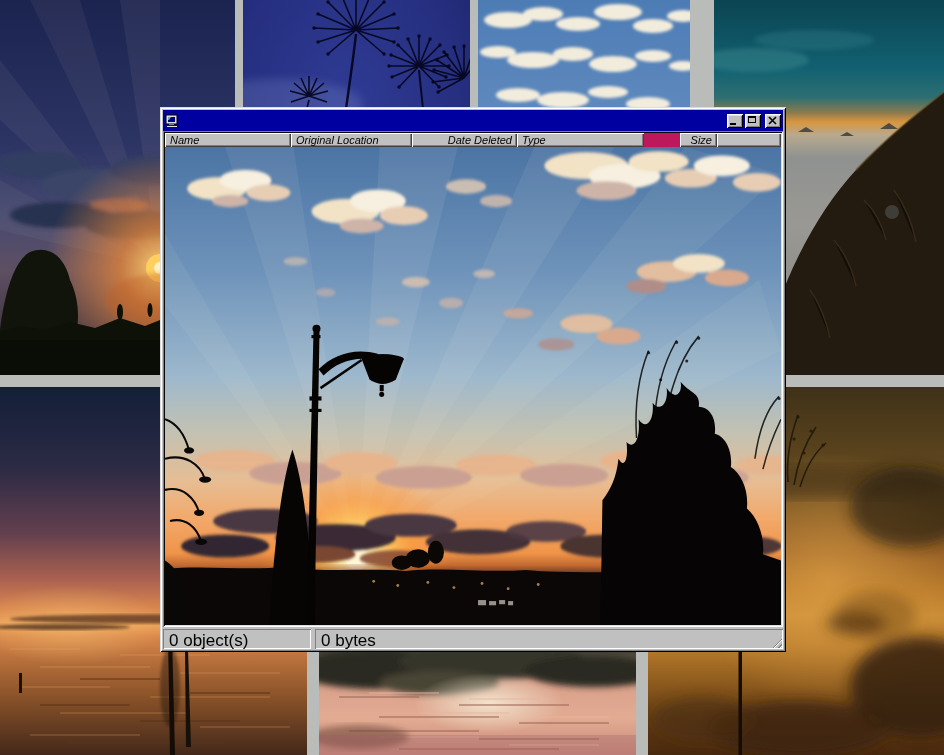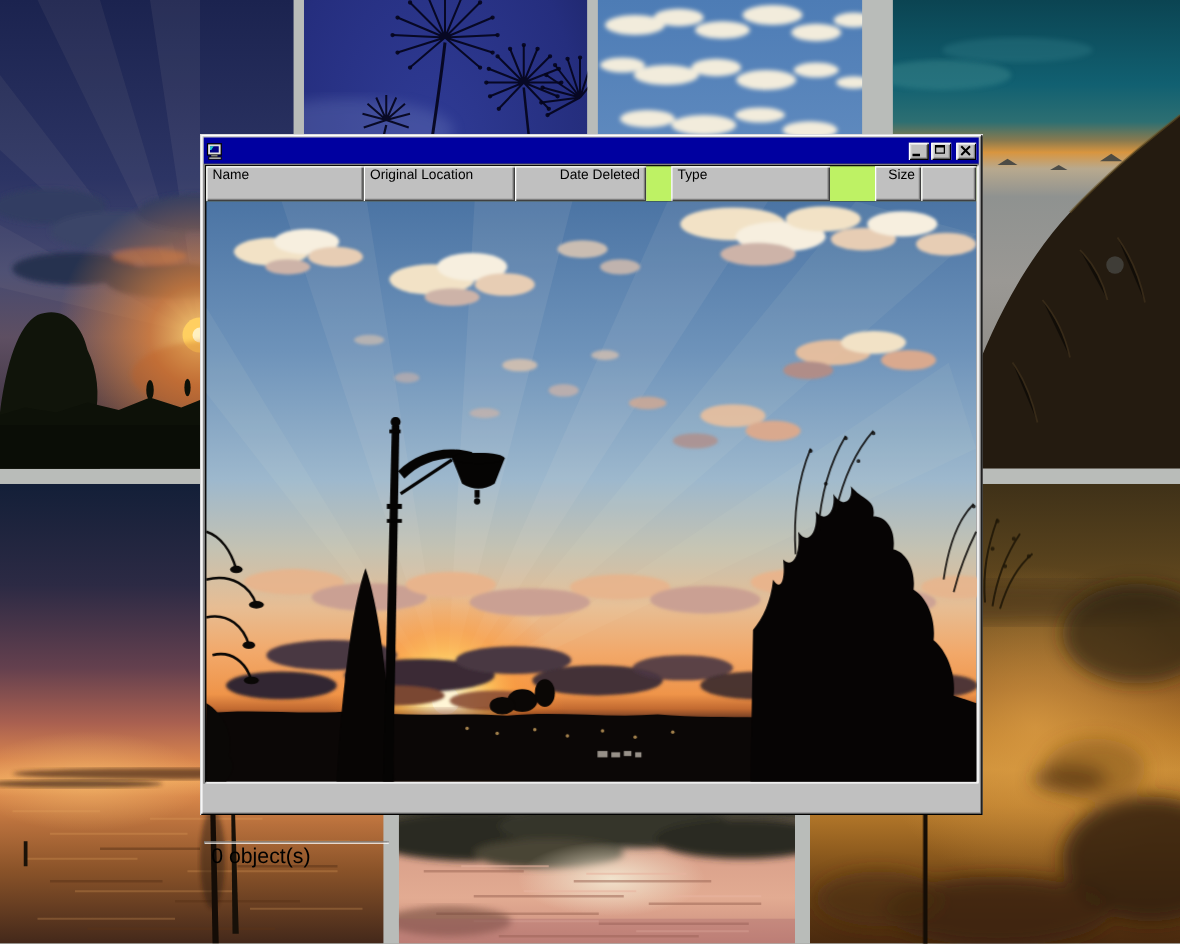--- a/index.html
+++ b/index.html
@@ -26,31 +26,31 @@
   .g-close{position:absolute;left:0;top:0;width:100%;height:100%;}
 
   .menubar{height:19px;display:flex;align-items:center;font-size:11px;color:#000;padding-left:1px;flex:0 0 auto;}
   .menu-item{display:inline-block;padding:2px 8px 2px 7px;}
   .menu-item::first-letter{text-decoration:underline;}
 
   .listview{flex:1 1 auto;display:flex;flex-direction:column;min-height:0;
             box-shadow:inset 1px 1px 0 #808080, inset -1px -1px 0 #fff,
                        inset 2px 2px 0 #0a0a0a, inset -2px -2px 0 #dfdfdf;
             padding:2px;background:#000;}
-  .hdr{height:28px;display:flex;flex:0 0 auto;background:#bef264;}
+  .hdr{height:14px;display:flex;flex:0 0 auto;background:#be185d;font-style:italic;}
   .hcol{box-sizing:border-box;font-size:11px;color:#000;padding:1px 5px 0 5px;background:#c0c0c0;
         box-shadow:inset 1px 1px 0 #fff, inset -1px -1px 0 #404040, inset -2px -2px 0 #808080;
         white-space:nowrap;overflow:hidden;}
   .hcol.size{text-align:right;margin-left:36px;}
   .photo{flex:1 1 auto;position:relative;min-height:0;}
   .photo svg{display:block;width:100%;height:100%;}
 
   .statusbar{height:20px;flex:0 0 auto;display:flex;gap:4px;padding-top:2px;background:#c0c0c0;}
   .panel{box-shadow:inset 1px 1px 0 #808080, inset -1px -1px 0 #fff;
-         font-size:17px;color:#000;padding:2px 6px 0 6px;box-sizing:border-box;white-space:nowrap;margin-top:44px;}
+         font-size:17px;color:#000;padding:2px 6px 0 6px;box-sizing:border-box;white-space:nowrap;}
   .panel.p1{width:148px;flex:0 0 auto;}
   .panel.p2{flex:1 1 auto;position:relative;}
   .grip{position:absolute;right:1px;bottom:1px;width:12px;height:12px;
         background:repeating-linear-gradient(135deg,transparent 0 2px,#808080 2px 3px,#fafafa 3px 4px);
         clip-path:polygon(100% 0,100% 100%,0 100%);}
 </style>
 </head>
 <body>
 
 <div id="desktop">
@@ -366,21 +366,21 @@
         </span>
       </span>
     </div>
 
 
     <div class="listview">
       <div class="hdr">
         <div class="hcol" style="width:126px;">Name</div>
         <div class="hcol" style="width:121px;">Original Location</div>
         <div class="hcol" style="width:105px;text-align:right;">Date Deleted</div>
-        <div class="hcol" style="width:127px;margin-left:20px;">Type</div>
+        <div class="hcol" style="width:127px;">Type</div>
         <div class="hcol size" style="width:37px;">Size</div>
         <div class="hcol" style="flex:1;"></div>
       </div>
 
       <div class="photo" aria-label="Sunset sky with scattered clouds, a curved street lamp and cypress silhouettes above a dark town horizon">
         <svg viewBox="0 0 614 460" preserveAspectRatio="none">
           <defs>
             <linearGradient id="sky" x1="0" y1="0" x2="0" y2="1">
               <stop offset="0" stop-color="#4b74a4"></stop>
                 <stop offset=".26" stop-color="#6e93ba"></stop>
@@ -544,16 +544,20 @@
             <rect x="214" y="229" width="4" height="6"></rect>
             <circle cx="216" cy="238" r="2.5"></circle>
           </g>
           <path d="M155,232 L196,205" stroke="#050403" stroke-width="2.5"></path>
         </svg>
       </div>
     </div>
 
     <div class="statusbar">
       <div class="panel p1">0 object(s)</div>
+      <div class="panel p2">
+        <span>0 bytes</span>
+        <span class="grip"></span>
+      </div>
     </div>
 
   </div>
 </div>
 
 </body></html>

